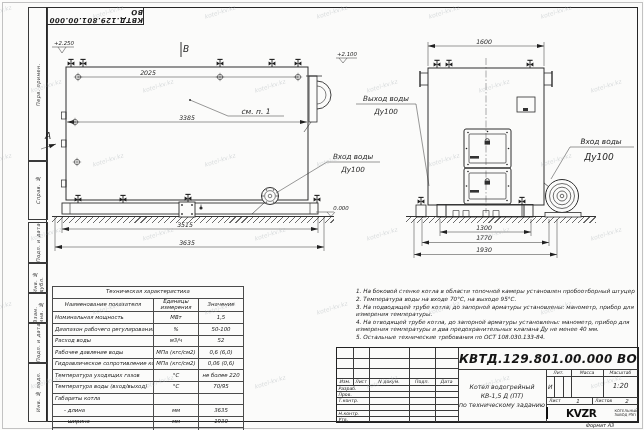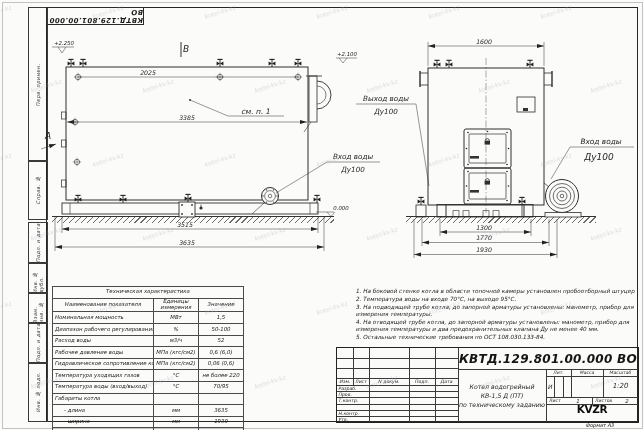--- a/index.html
+++ b/index.html
@@ -36,21 +36,21 @@
   .tb{left:336px;top:347px;width:301px;height:74px;border:1.3px solid #222;}
   .vl,.hl{position:absolute;background:#3a3a3a;}
   .vl{width:0.8px;}  .hl{height:0.8px;}
   .t{position:absolute;font-style:italic;color:#1f1f1f;}
   .c4{font-size:4.6px;text-align:center;}
   .l4{font-size:4.6px;text-align:left;}
   .desig{display:flex;align-items:center;justify-content:center;
          font:italic bold 12px "DejaVu Sans",sans-serif;letter-spacing:.3px;color:#151515;}
   .prod{display:flex;flex-direction:column;align-items:center;justify-content:center;
         font-size:6.2px;line-height:1.5;text-align:center;}
-  .logo{display:flex;align-items:center;justify-content:center;gap:18px;font-style:normal;flex-direction:column;}
+  .logo{display:flex;align-items:center;justify-content:center;gap:18px;font-style:normal;}
   .logobars{width:9px;height:12px;background:repeating-linear-gradient(90deg,#101010 0 2.2px,#fbfbfa 2.2px 3.2px);}
   .logotxt{font:bold 10.5px "DejaVu Sans",sans-serif;color:#0d0d0d;letter-spacing:-0.4px;font-style:normal;}
   .logosub{font:3.6px "DejaVu Sans",sans-serif;color:#222;line-height:1.25;font-style:normal;}
   .fmt{font:italic 5px "DejaVu Sans",sans-serif;color:#222;text-align:center;}
   
   .wm{position:absolute;font:italic 6px "DejaVu Sans",sans-serif;color:#a9b0b4;opacity:.42;
       transform:rotate(-18deg);pointer-events:none;white-space:nowrap;}
 </style>
 </head>
 <body>

